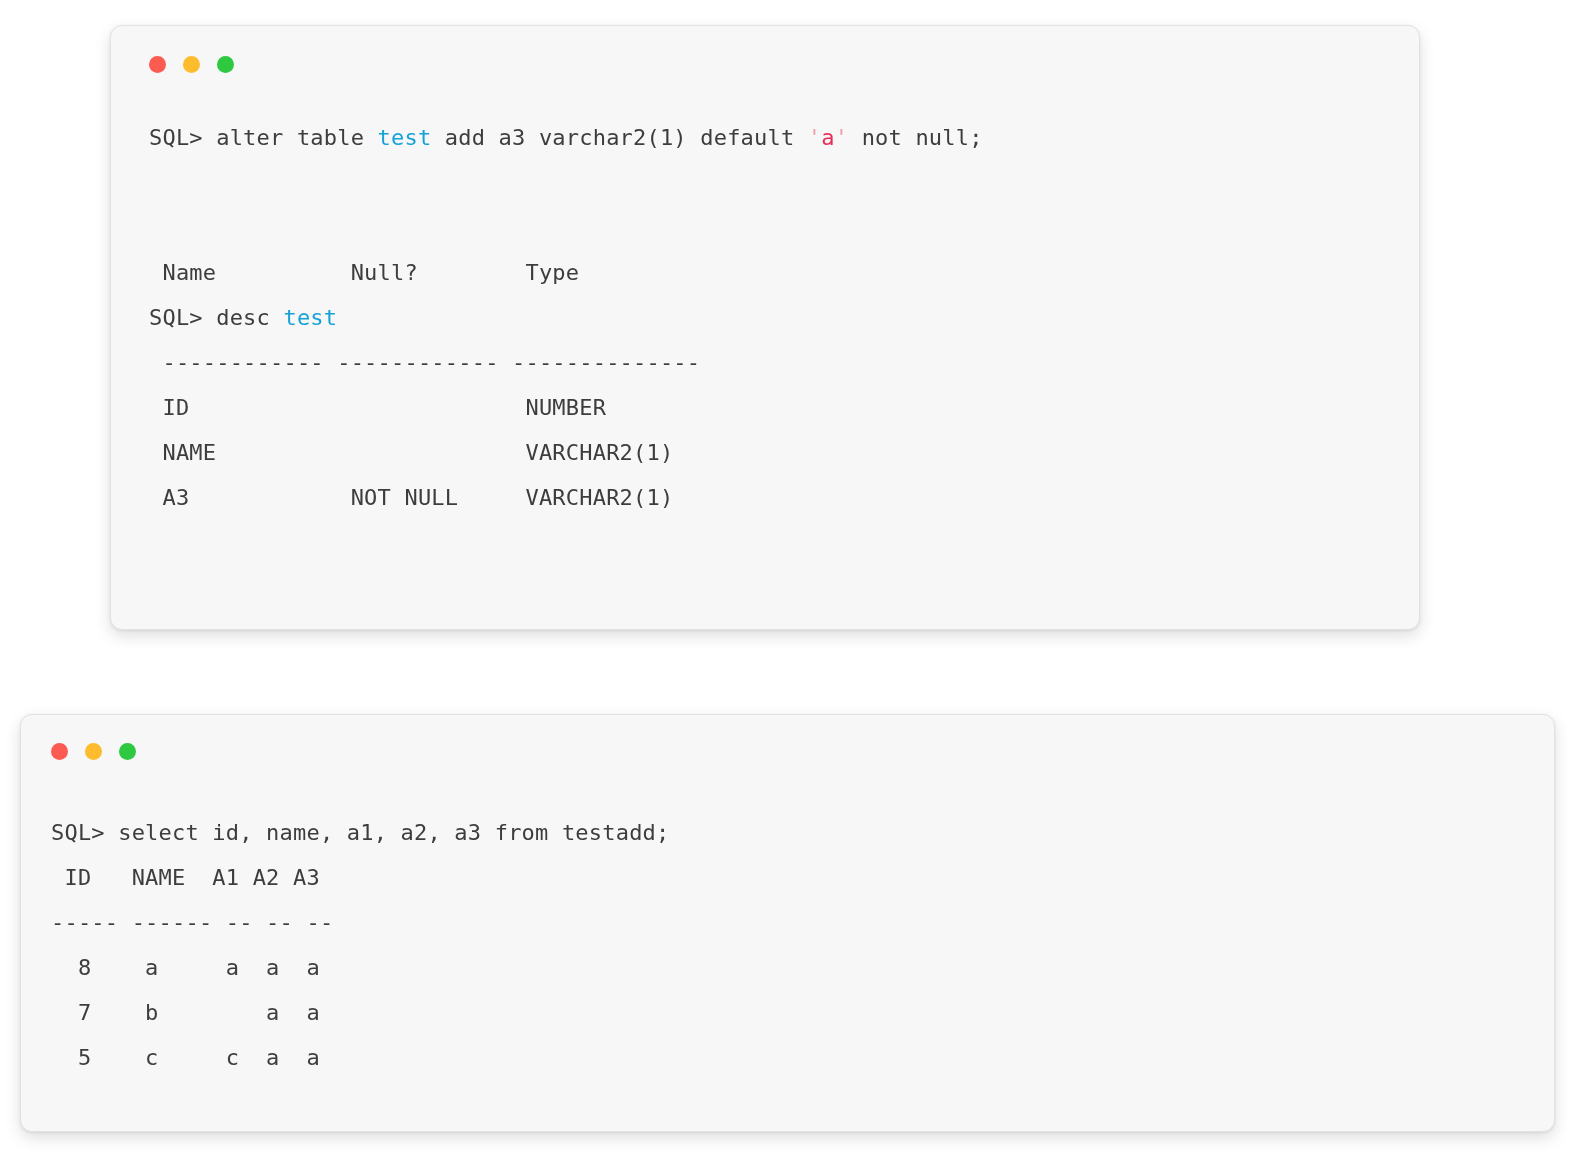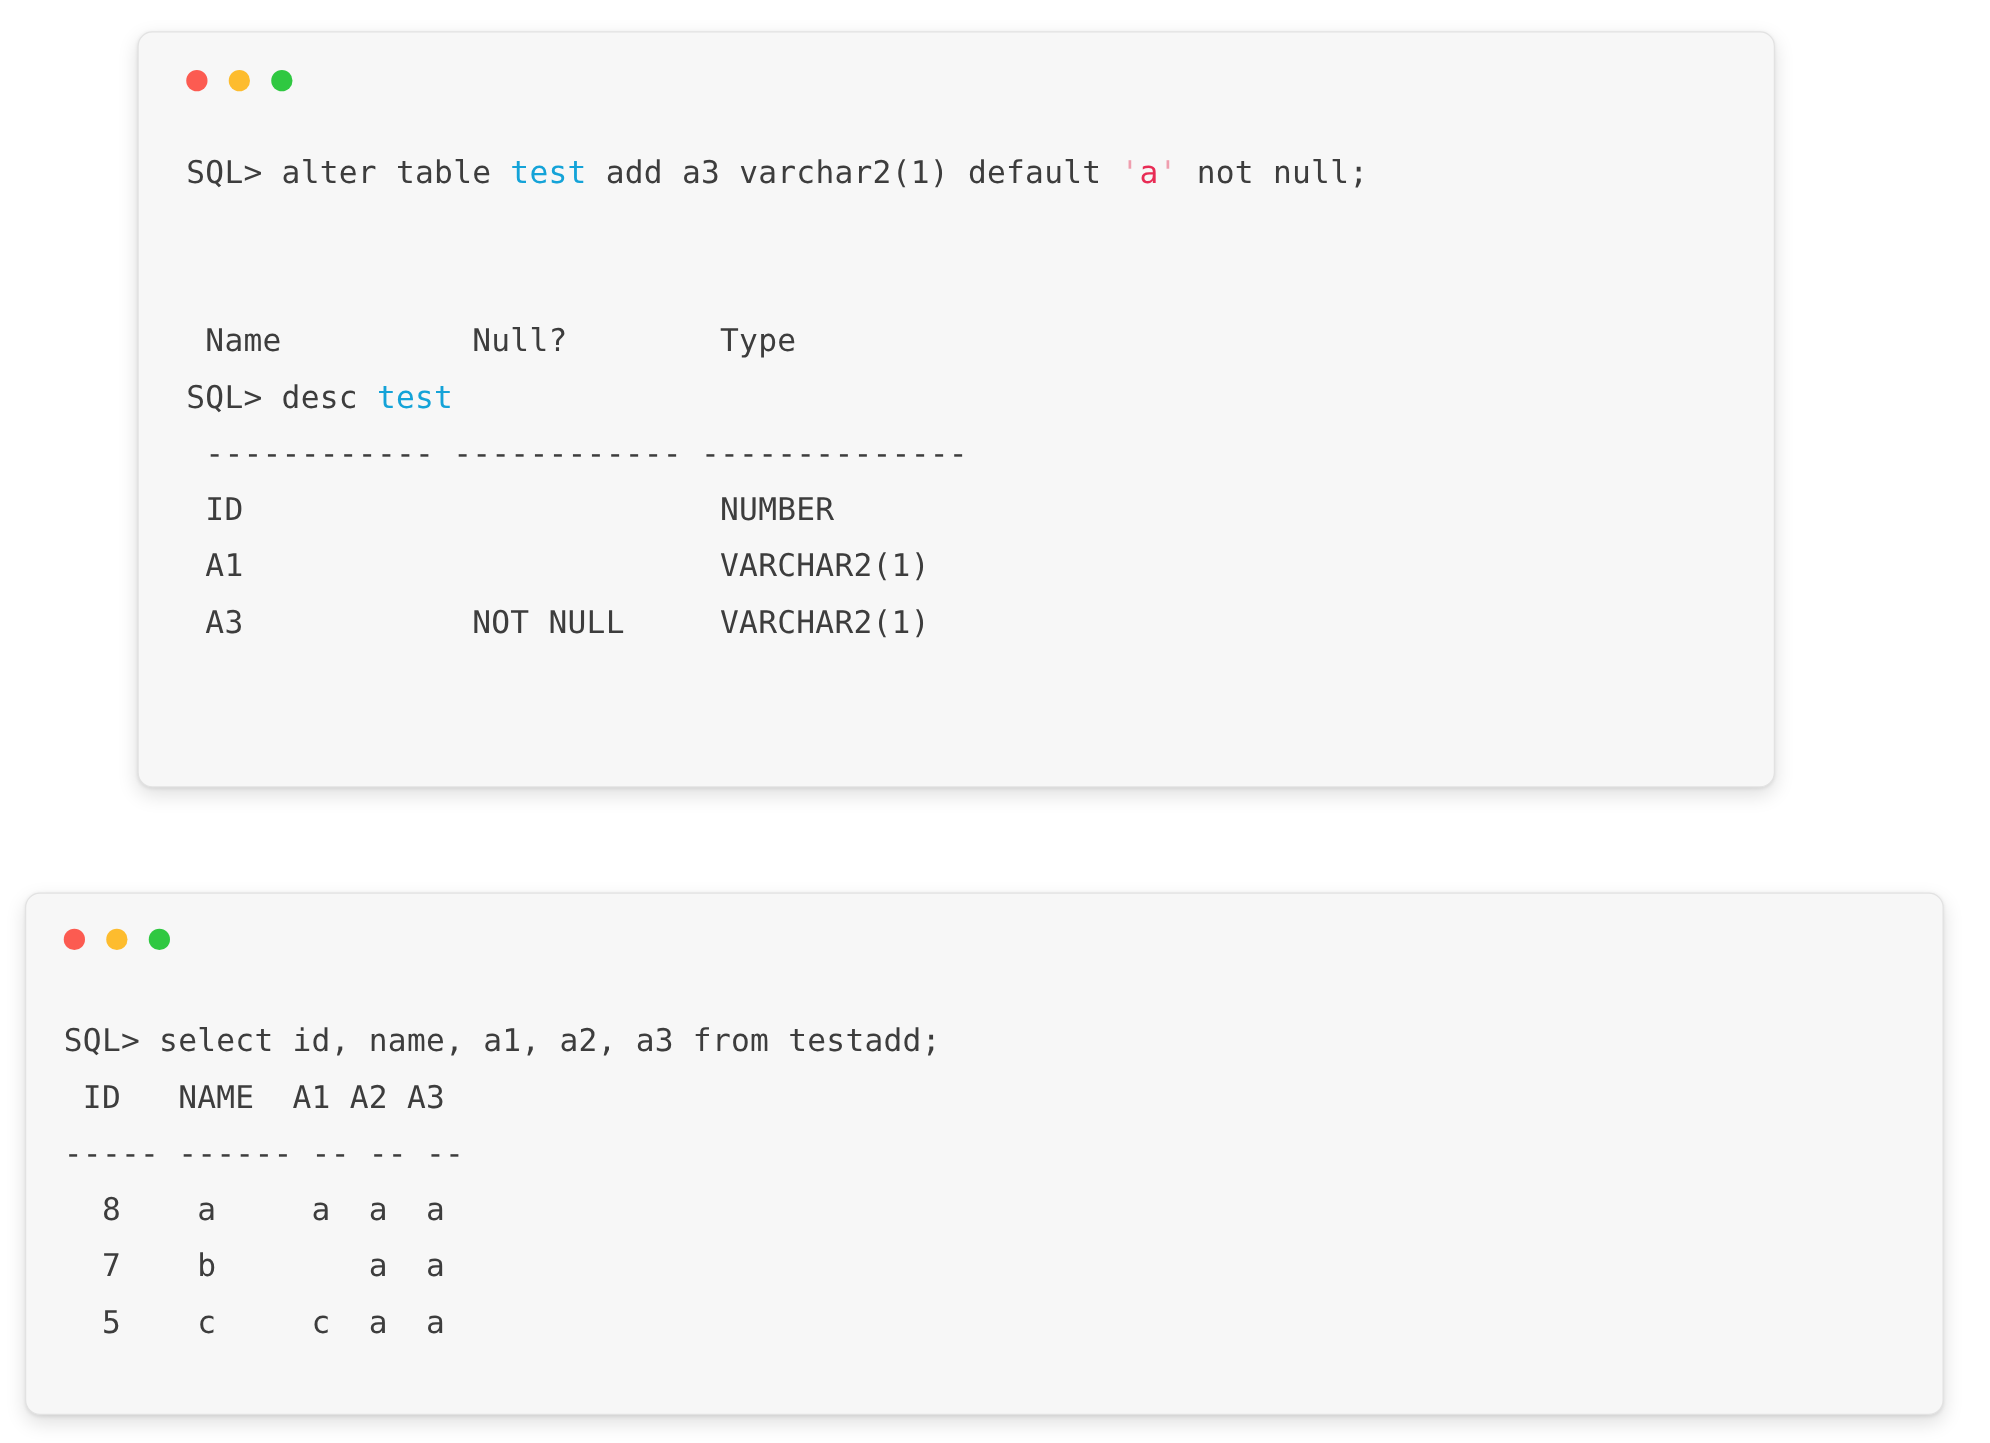--- a/index.html
+++ b/index.html
@@ -38,21 +38,21 @@
   .window-2 .traffic-lights { margin-bottom: 50px; }
   .light {
     width: 17px; height: 17px;
     border-radius: 50%;
     cursor: pointer;
   }
   .light-red    { background: var(--color-traffic_red, #fc5b51); }
   .light-yellow { background: var(--color-traffic_yellow, #fdbc2e); }
   .light-green  { background: var(--color-traffic_green, #2fc841); }
   .terminal-body {
-    font-size: 25px;
+    font-size: 22px;
     line-height: 45px;
     color: var(--color-text, #3d3d3d);
     letter-spacing: 0.2px;
   }
   .line {
     white-space: pre;
     height: 45px;
   }
   .seg-keyword { color: var(--color-keyword, #14a3d8); }
   .seg-string  { color: var(--color-string, #e82c55); }
@@ -70,21 +70,21 @@
       <span class="light light-green"></span>
     </div>
     <div class="terminal-body">
         <div class="line"><span>SQL&gt; alter table </span><span class="seg-keyword">test</span><span> add a3 varchar2(1) default </span><span class="seg-quote">'</span><span class="seg-string">a</span><span class="seg-quote">'</span><span> not null;</span></div>
         <div class="line">&nbsp;</div>
         <div class="line">&nbsp;</div>
         <div class="line"><span> Name          Null?        Type</span></div>
         <div class="line"><span>SQL&gt; desc </span><span class="seg-keyword">test</span></div>
         <div class="line"><span> ------------ ------------ --------------</span></div>
         <div class="line"><span> ID                         NUMBER</span></div>
-        <div class="line"><span> A1                         VARCHAR2(1)</span></div>
+        <div class="line"><span> NAME                       VARCHAR2(1)</span></div>
         <div class="line"><span> A3            NOT NULL     VARCHAR2(1)</span></div>
       </div>
   </section>
 
   <section class="terminal-window window-2">
     <div class="traffic-lights">
       <span class="light light-red"></span>
       <span class="light light-yellow"></span>
       <span class="light light-green"></span>
     </div>

